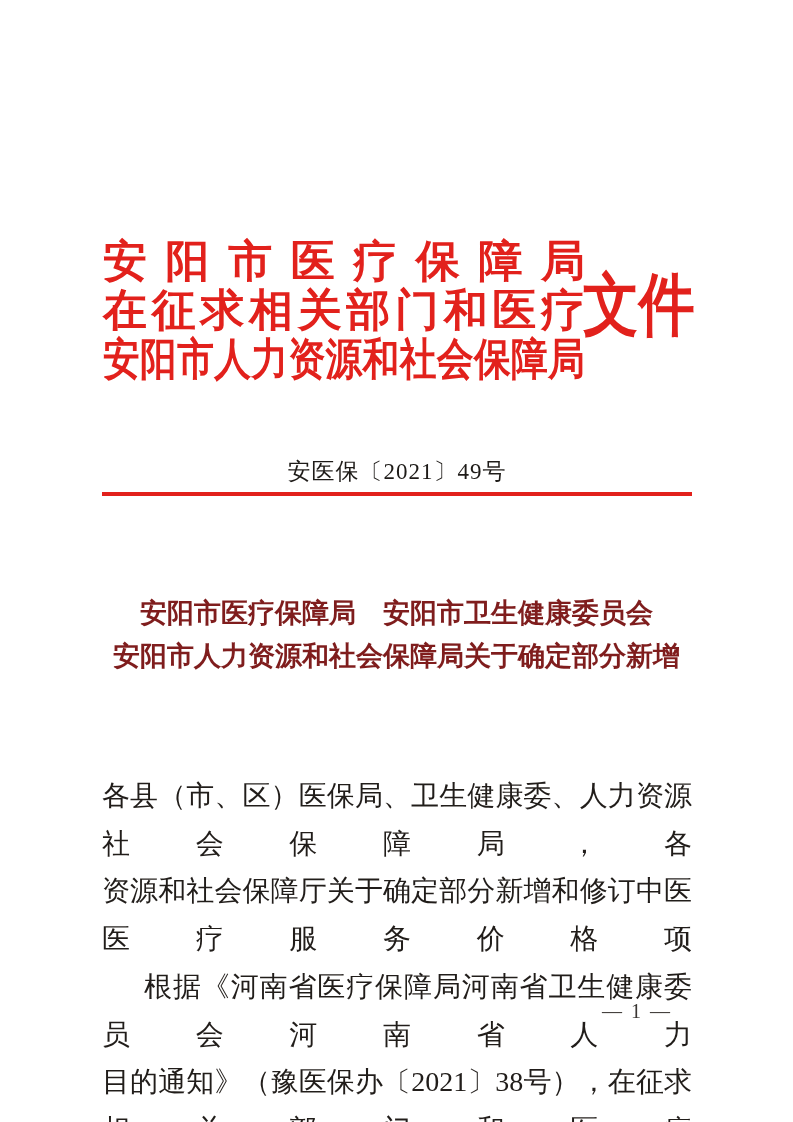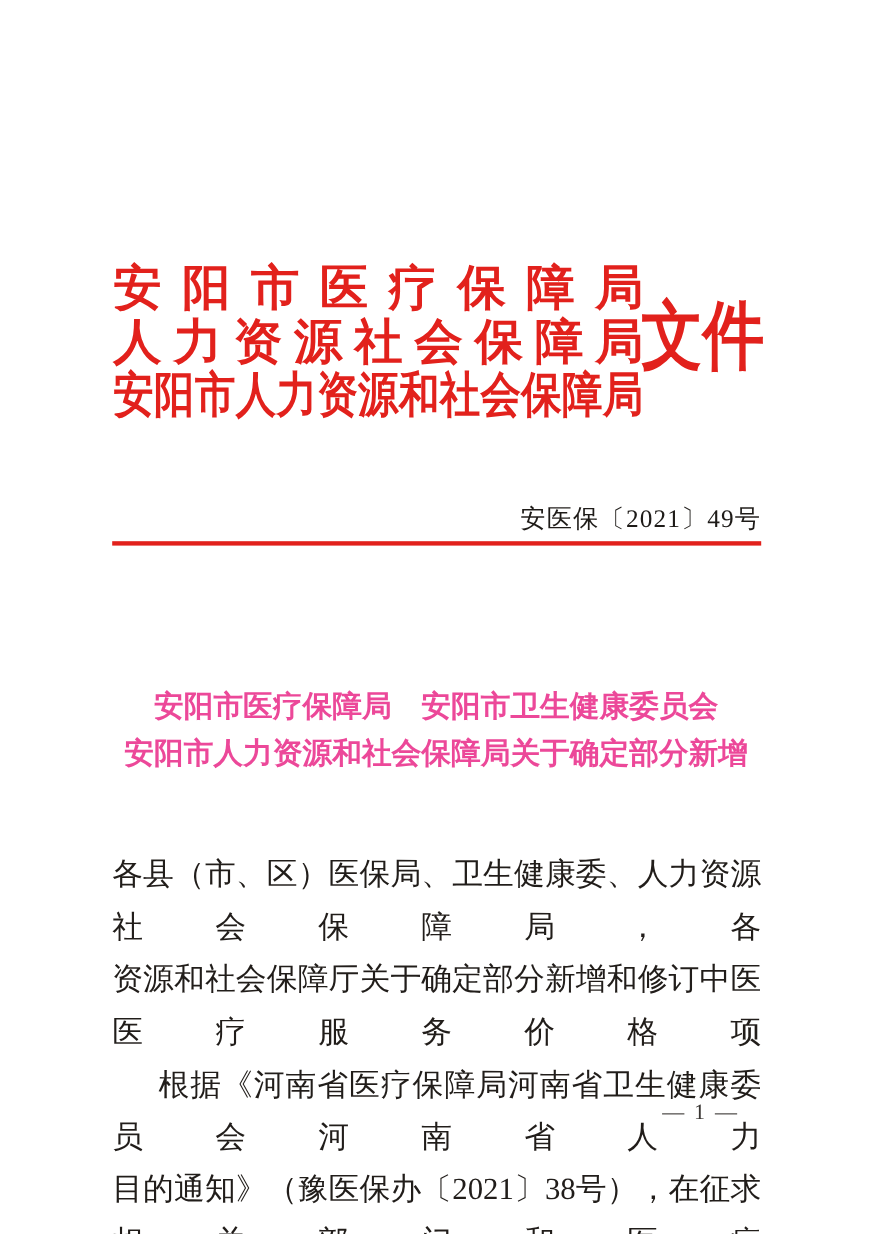--- a/index.html
+++ b/index.html
@@ -46,21 +46,21 @@
     transform-origin: left center;
     white-space: nowrap;
   }
 
   
   .doc-number {
     position: absolute;
     left: 102px;
     top: 456px;
     width: 590px;
-    text-align: right;
+    text-align: center;
     font-size: 23px;
     letter-spacing: 1px;
     color: #1e1b18;
   }
   .red-rule {
     position: absolute;
     left: 102px;
     top: 492px;
     width: 590px;
     height: 4px;
@@ -70,22 +70,21 @@
   
   .title {
     position: absolute;
     left: 50px;
     top: 592px;
     width: 693px;
     text-align: center;
     font-size: 27px;
     line-height: 43px;
     font-weight: bold;
-    color: #ec4899;
-    margin-top: 29px;
+    color: #7f1d1d;
   }
 
   
   .body-text {
     position: absolute;
     left: 102px;
     top: 772px;
     width: 590px;
     font-size: 28px;
     line-height: 47.7px;
@@ -111,21 +110,21 @@
     color: #3a3633;
   }
 </style>
 </head>
 <body>
 
 <div class="page">
 
   <div class="agency">
     <div class="agency-line l1">安阳市医疗保障局</div>
-    <div class="agency-line l2">人力资源社会保障局</div>
+    <div class="agency-line l2">在征求相关部门和医疗</div>
     <div class="agency-line l3">安阳市人力资源和社会保障局</div>
   </div>
 
   <div class="doc-type">文件</div>
 
   <div class="doc-number">安医保〔2021〕49号</div>
 
   <div class="red-rule"></div>
 
   <div class="title">

